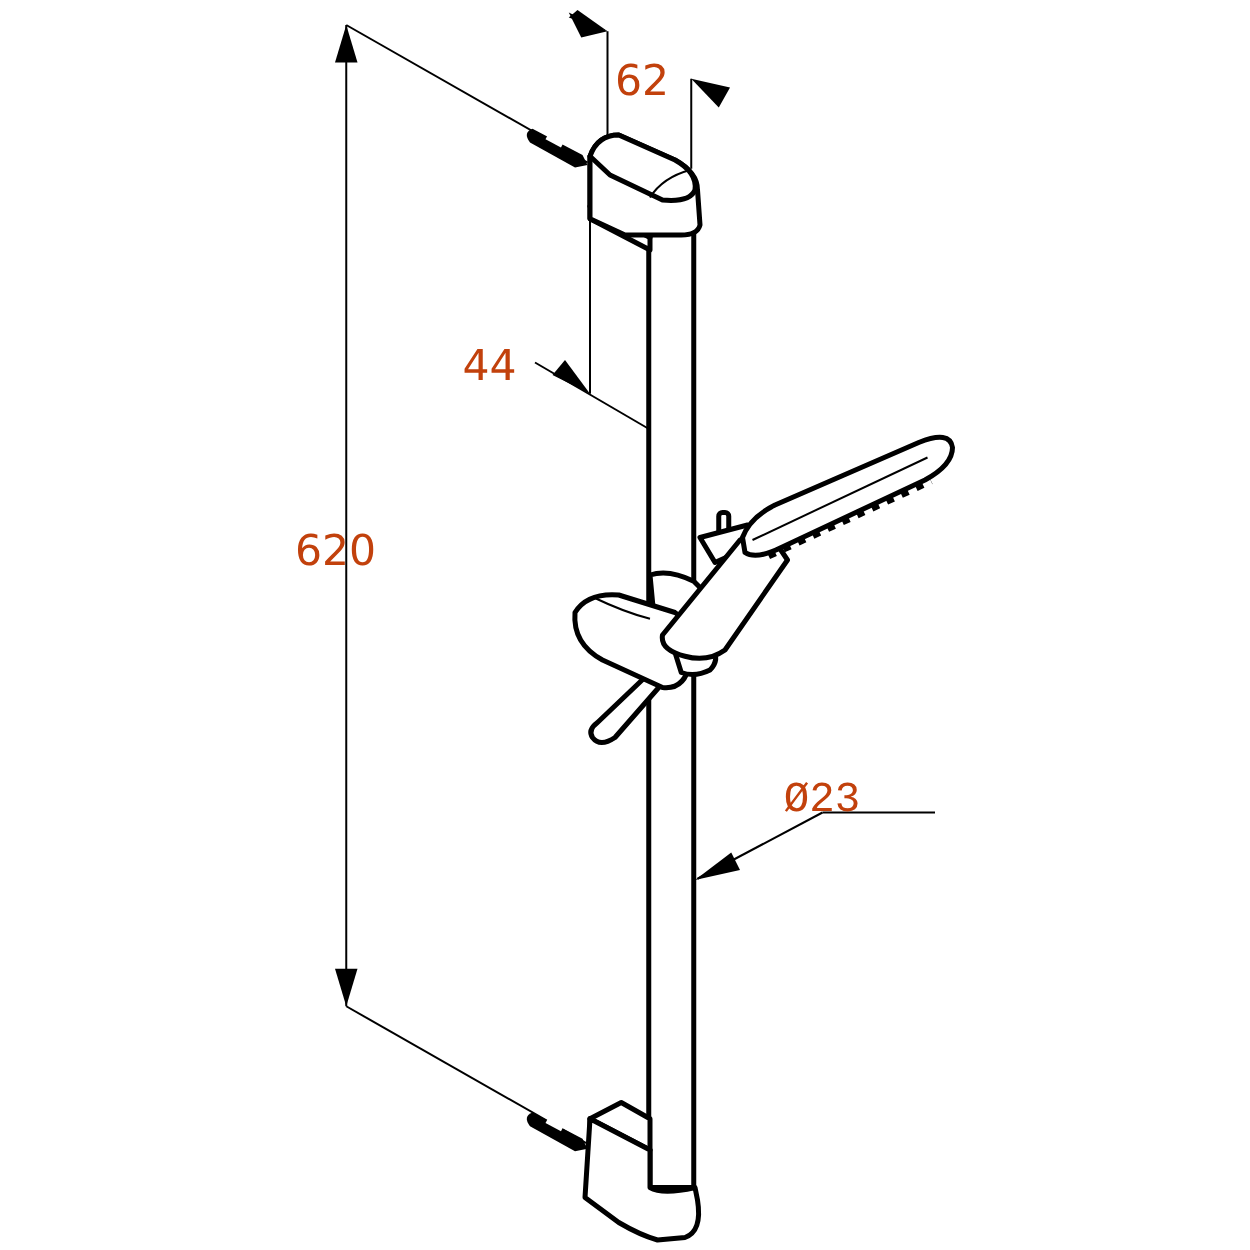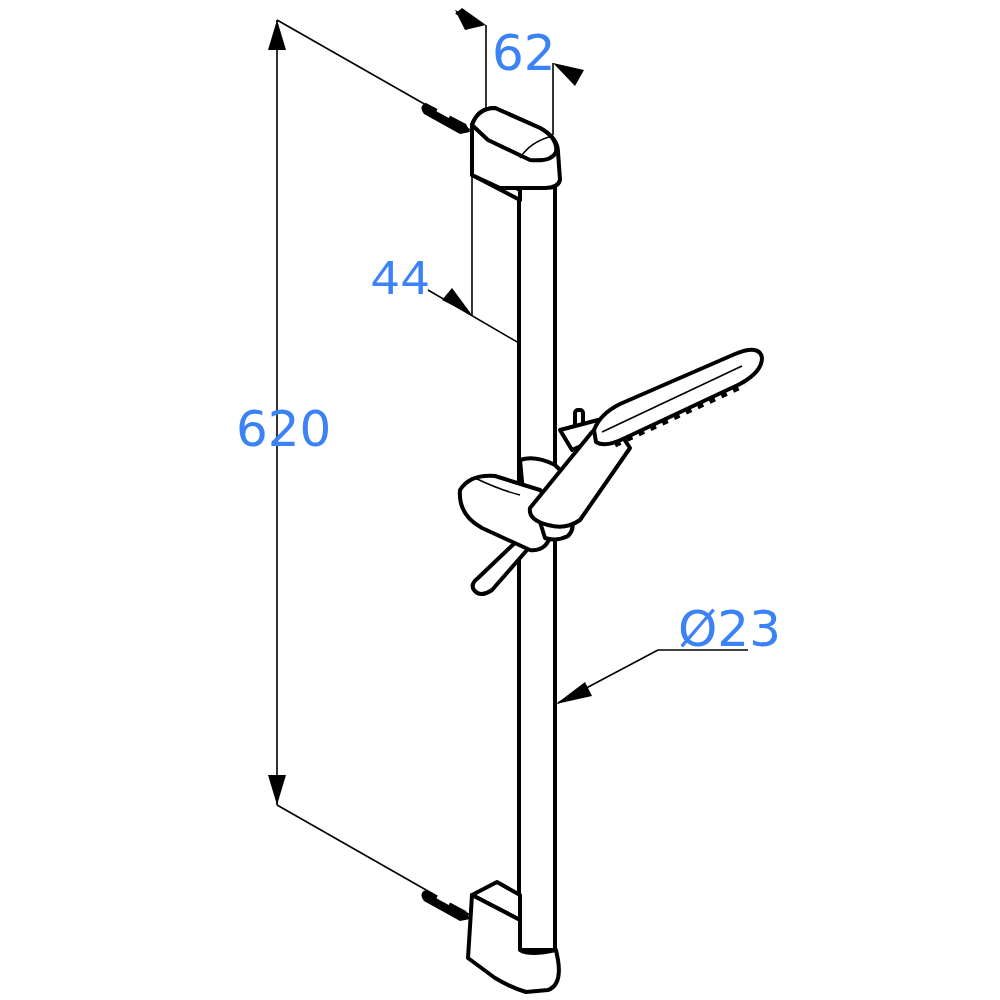--- a/index.html
+++ b/index.html
@@ -2,21 +2,21 @@
 <html><head>
 <meta charset="utf-8">
 <style>
   html, body { margin: 0; padding: 0; background: #ffffff; }
   body { width: 1000px; height: 1000px; overflow: hidden; position: relative; font-family: "DejaVu Sans", sans-serif; }
   svg { position: absolute; left: 0; top: 0; }
   .thick { fill: none; stroke: #000; stroke-width: 4; stroke-linecap: round; stroke-linejoin: round; }
   .body-fill { fill: #fff; stroke: #000; stroke-width: 4; stroke-linejoin: round; }
   .thin { fill: none; stroke: #000; stroke-width: 1.6; }
   .arrow { fill: #000; stroke: none; }
-  .dimlabel { position: absolute; font-family: "DejaVu Sans", sans-serif; font-size: 50px; color: #3b82f6; line-height: 1; white-space: nowrap; }
+  .dimlabel { position: absolute; font-family: "DejaVu Sans", sans-serif; font-size: 34px; color: #c2410c; line-height: 1; white-space: nowrap; margin-top: 20px; }
 </style>
 </head>
 <body>
 
 <svg width="1000" height="1000" viewBox="0 0 1000 1000">
 
   <g>
     <line class="thin" x1="277" y1="20" x2="277" y2="805"></line>
     <polygon class="arrow" points="277,20 268,50 286,50"></polygon>
     <polygon class="arrow" points="277,805 268,775 286,775"></polygon>
@@ -95,14 +95,14 @@
 
     <path class="body-fill" d="M594,430 Q600,414 620,404 L735,354 Q760,344 762,358 Q762,372 740,384 L625,438 Q605,448 596,442 Z"></path>
     <path class="thin" d="M602,432 L742,366"></path>
 
     <path d="M615,445 L745,385" stroke="#000" stroke-width="5" stroke-dasharray="6,7" fill="none"></path>
   </g>
 </svg>
 
 <div class="dimlabel" style="left:236px; top:404px;text-align:center;">620</div>
 <div class="dimlabel" style="left:492px; top:28px;">62</div>
-<div class="dimlabel" style="left:370px; top:256px;font-family:Liberation Mono, monospace;">44</div>
-<div class="dimlabel" style="left:678px; top:604px;">Ø23</div>
+<div class="dimlabel" style="left:370px; top:256px;">44</div>
+<div class="dimlabel" style="left:627px; top:604px;font-family:Liberation Mono, monospace;">Ø23</div>
 
 </body></html>

